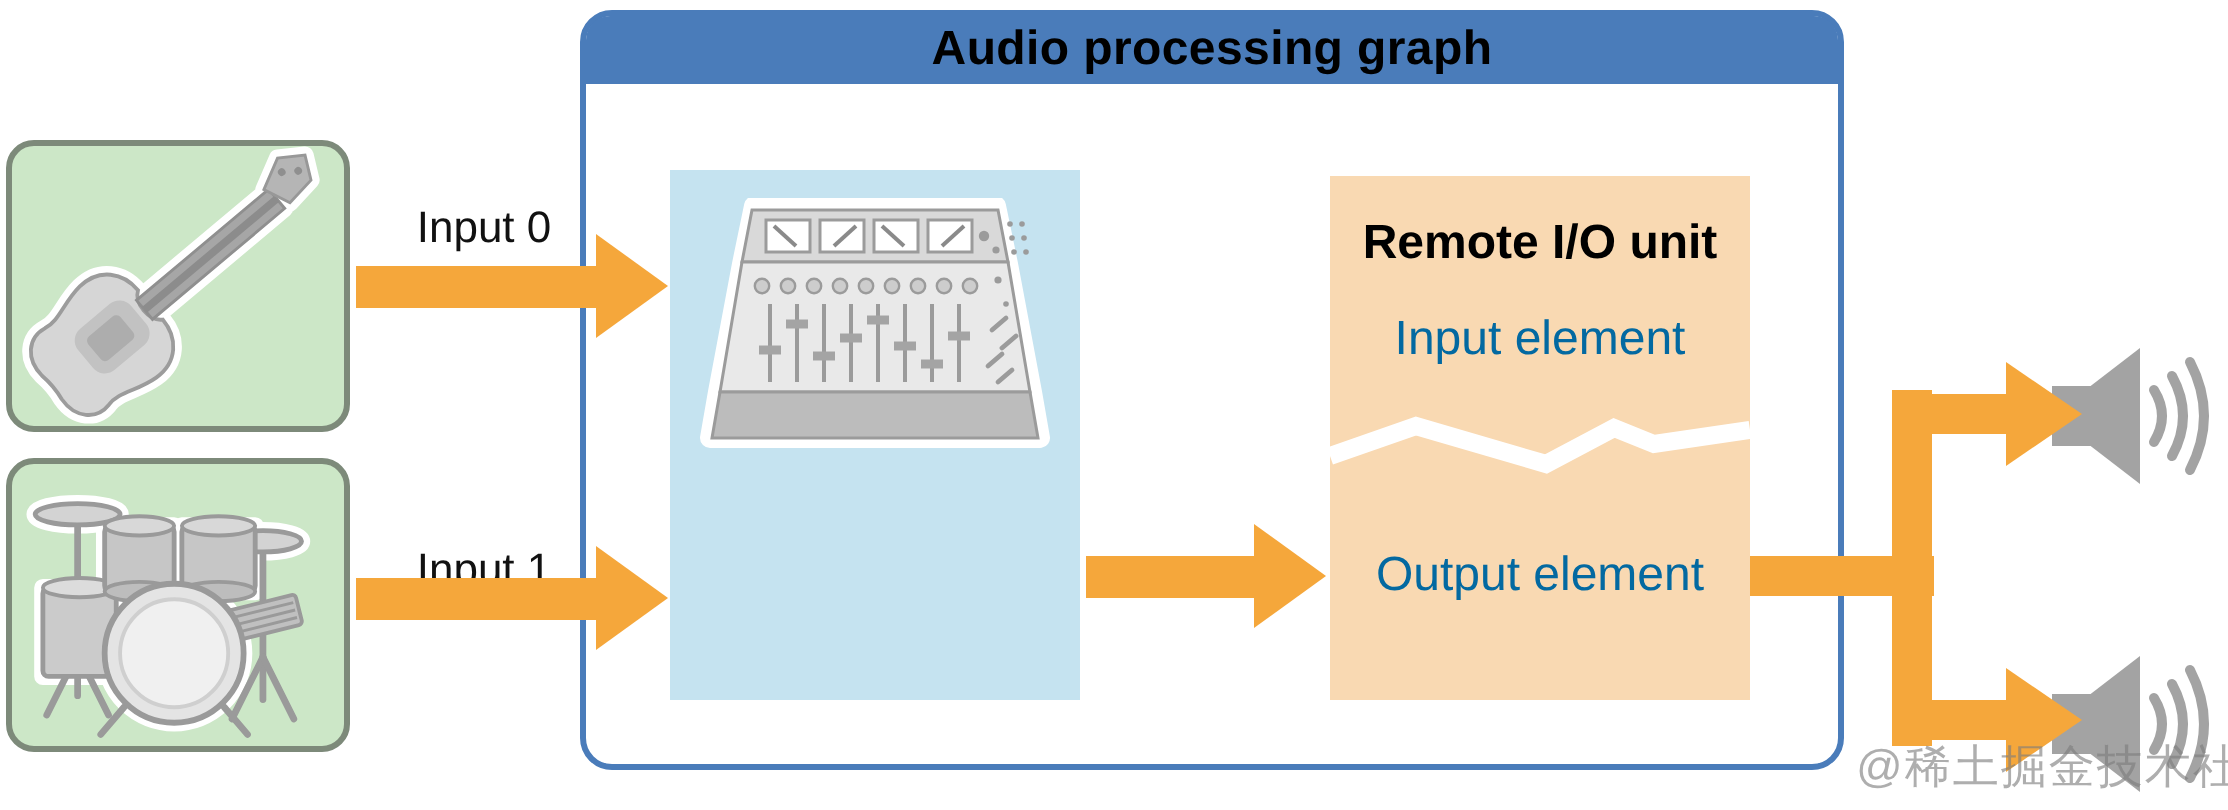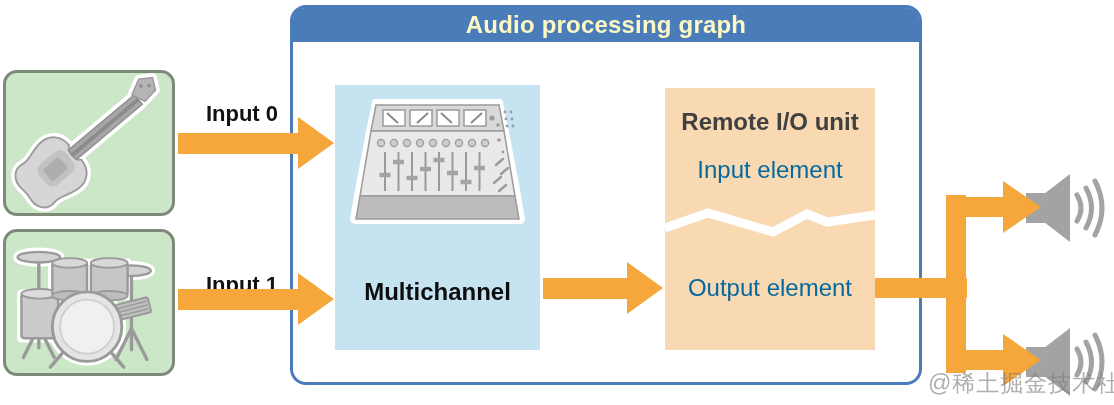--- a/index.html
+++ b/index.html
@@ -10,21 +10,21 @@
 
   
   .graph-frame {
     position:absolute; left:290px; top:5px; width:632px; height:380px;
     background:#ffffff; border:3px solid #4a7cba; border-radius:16px; z-index:1;
   }
   .graph-header {
     position:absolute; left:0; top:0; width:100%; height:34px;
     background:#4a7cba; border-radius:12px 12px 0 0;
     display:flex; align-items:center; justify-content:center;
-    color:#fef9c3; font-size:24px; font-weight:bold; letter-spacing:.2px;
+    color:#000000; font-size:24px; font-weight:bold; letter-spacing:.2px;
   }
 
   
   .source-box {
     position:absolute; width:172px; background:#cce7c7;
     border:3px solid #7d8a7a; border-radius:14px; z-index:2; overflow:hidden;
   }
   .source-box svg { position:absolute; left:0; top:0; width:100%; height:100%; }
   #guitar-box { left:3px; top:70px;  height:146px; }
   #drums-box  { left:3px; top:229px; height:147px; }
@@ -38,42 +38,42 @@
     border-left:36px solid #f5a73b;
   }
   #arrow-input0 { left:178px; top:117px; width:156px; height:53px; }
   #arrow-input1 { left:178px; top:273px; width:156px; height:53px; }
   #arrow-input0 .bar, #arrow-input1 .bar { left:0; top:16px; width:122px; }
   #arrow-input0 .head, #arrow-input1 .head { left:120px; top:0; }
   #arrow-output { left:543px; top:262px; width:120px; height:53px; }
   #arrow-output .bar { left:0; top:16px; width:86px; }
   #arrow-output .head { left:84px; top:0; }
 
-  .flow-label { position:absolute; font-size:22px; color:#111; z-index:3; text-align:center;font-weight:bold; }
+  .flow-label { position:absolute; font-size:22px; color:#111; z-index:3; text-align:center; }
   #label-input0 { left:182px; top:101px; width:120px; }
   #label-input1 { left:182px; top:272px; width:120px; }
   #label-output { left:545px; top:240px; width:116px; }
 
   
   .mixer-box {
     position:absolute; left:335px; top:85px; width:205px; height:265px;
     background:#c5e3f0; z-index:2;
   }
   .mixer-box svg.mixer-svg { position:absolute; left:12px; top:14px; width:181px; height:140px; }
   .mixer-label {
     position:absolute; left:0; top:192px; width:100%;
     text-align:center; font-size:24px; font-weight:bold; line-height:30px; color:#0d0d0d;
   }
 
   
   .io-box {
     position:absolute; left:665px; top:88px; width:210px; height:262px;
     background:#f9d9b2; z-index:2;
   }
-  .io-title   { position:absolute; left:0; top:20px;  width:100%; text-align:center; font-size:24px; font-weight:bold; color:#404040; }
+  .io-title   { position:absolute; left:0; top:20px;  width:100%; text-align:center; font-size:24px; font-weight:bold; color:#000000; }
   .io-input   { position:absolute; left:0; top:68px;  width:100%; text-align:center; font-size:24px; color:#0369a1; }
   .io-output  { position:absolute; left:0; top:186px; width:100%; text-align:center; font-size:24px; color:#0369a1; }
   .io-tear    { position:absolute; left:0; top:116px; width:210px; height:36px; }
 
   
   #fork-svg { position:absolute; left:875px; top:165px; width:175px; height:240px; z-index:3; }
   .speaker { position:absolute; width:95px; height:90px; z-index:2; }
   #speaker-top    { left:1020px; top:163px; }
   #speaker-bottom { left:1020px; top:317px; }
 
@@ -220,21 +220,20 @@
           <line x1="127" y1="69" x2="138" y2="69"></line>
       </g>
       <g stroke="#9b9b9b" stroke-width="2.4" stroke-linecap="round">
         <line x1="149" y1="66" x2="156" y2="60"></line>
           <line x1="154" y1="75" x2="161" y2="69"></line>
         <line x1="147" y1="84" x2="154" y2="78"></line>
           <line x1="152" y1="92" x2="159" y2="86"></line>
       </g>
     </svg>
     <div class="mixer-label">
-      <div>Multichannel</div>
     </div>
   </div>
 
   <div class="h-arrow" id="arrow-output">
     <div class="bar"></div>
     <div class="head"></div>
   </div>
 
   <div class="io-box">
     <div class="io-title">Remote I/O unit</div>

